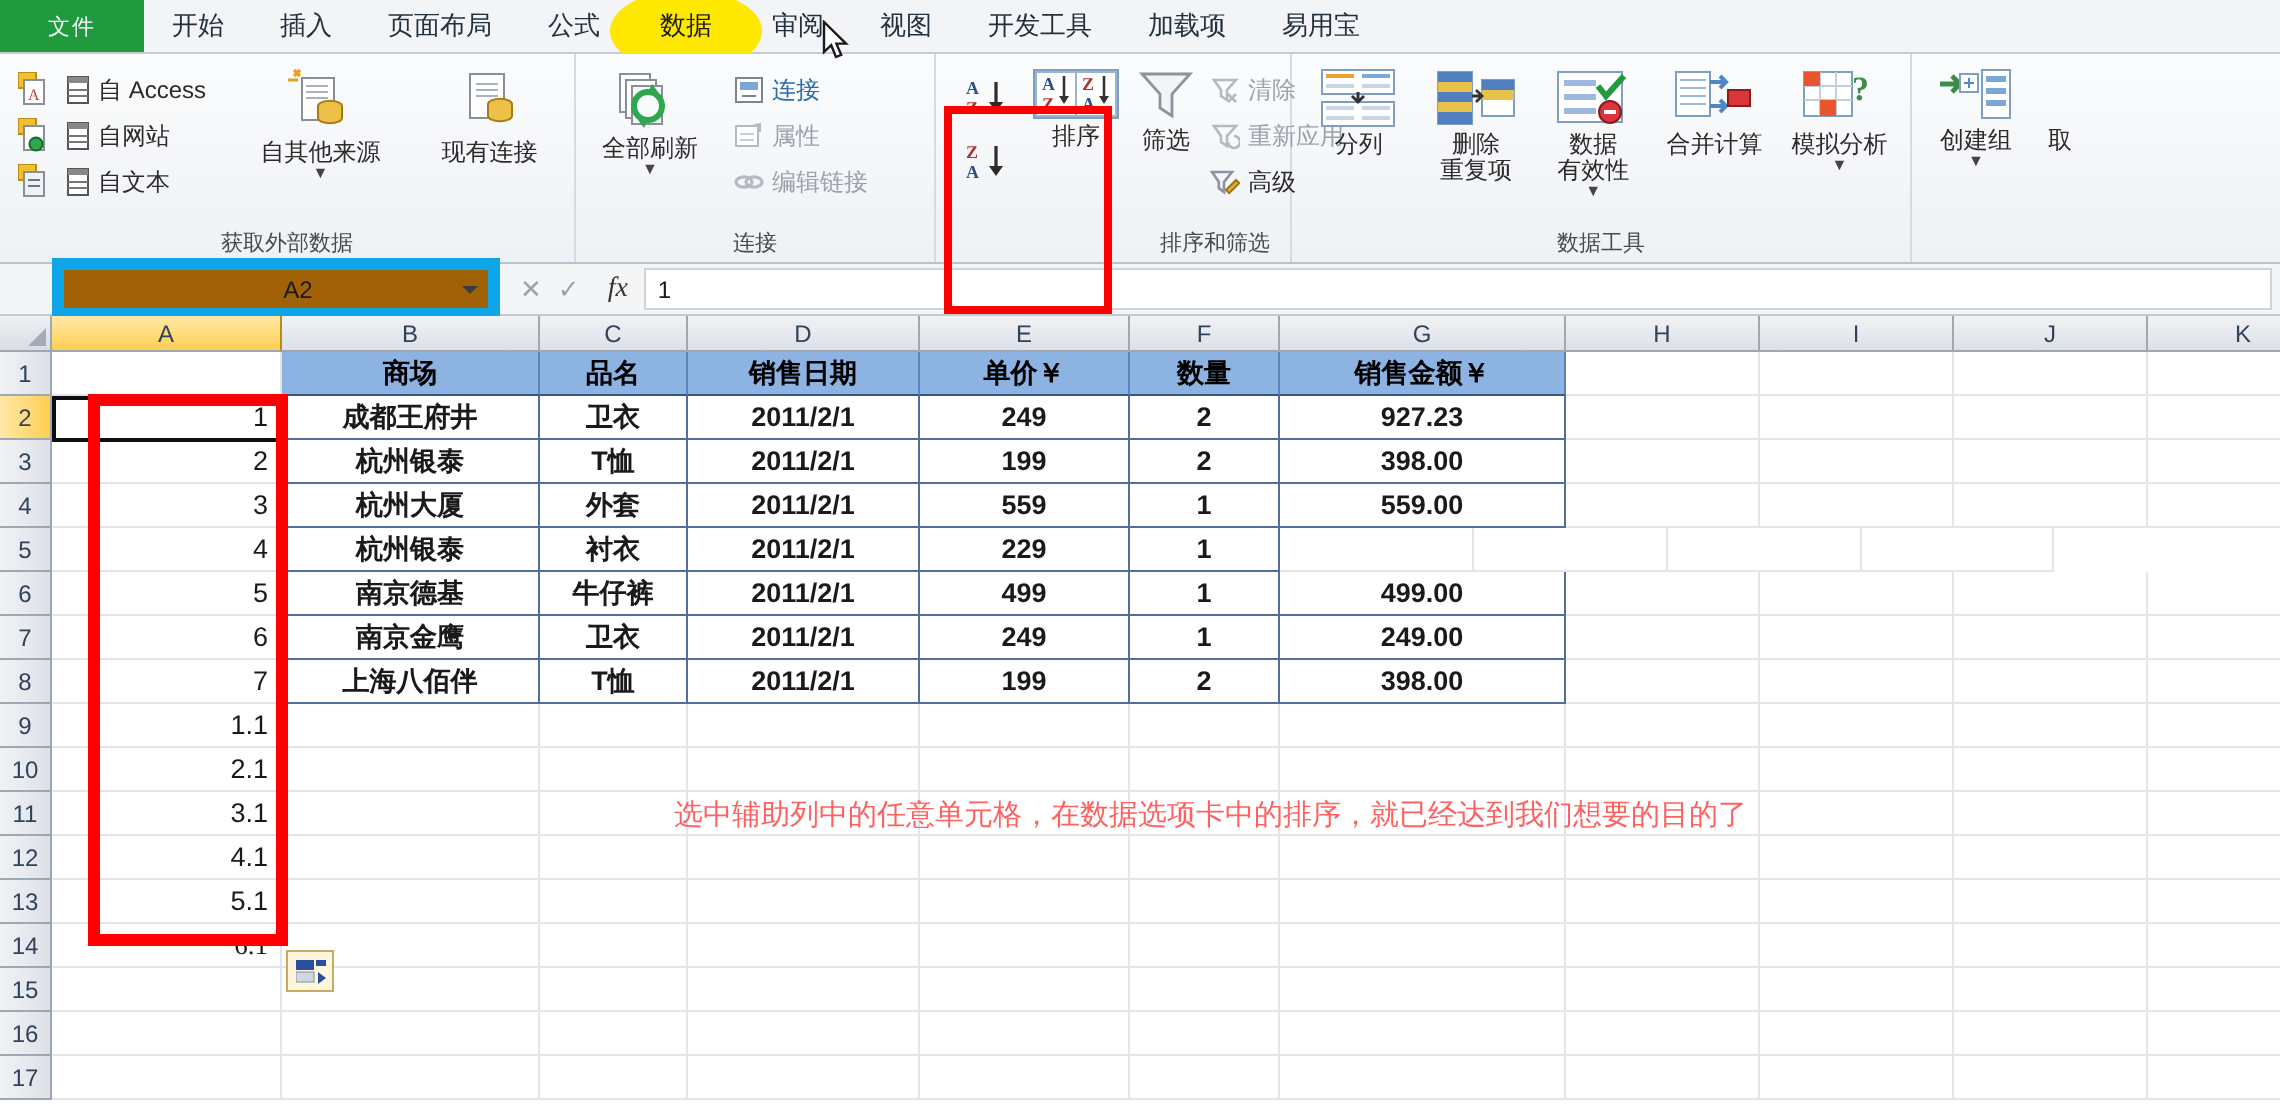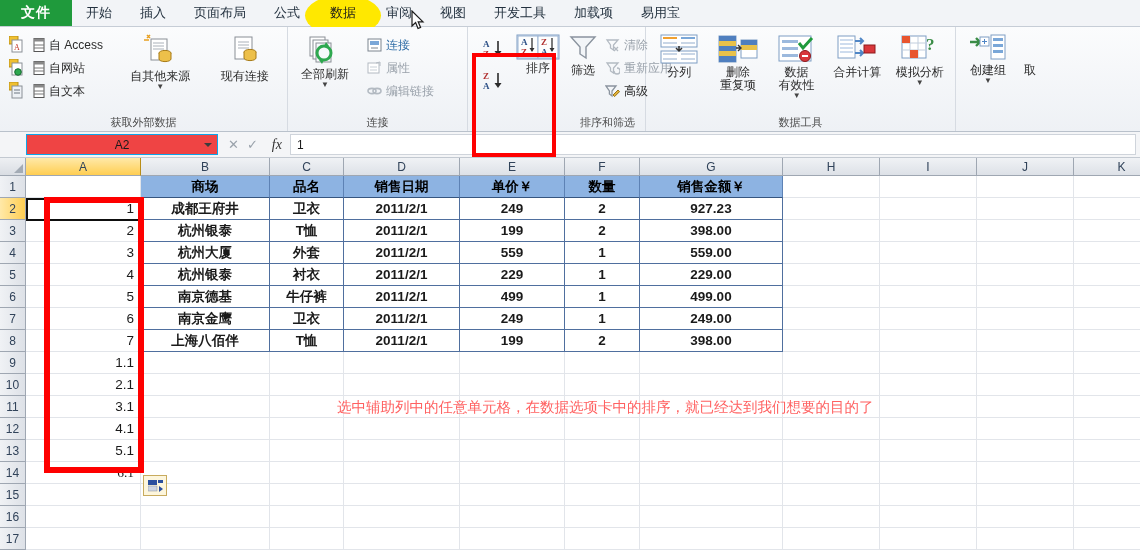--- a/index.html
+++ b/index.html
@@ -11,21 +11,21 @@
   }
   .app{position:relative;width:1140px;height:560px;}
 
   
   .tabbar{
     position:relative;height:26px;background:#f2f4f7;
     border-bottom:1px solid #c6cdd6;display:flex;align-items:stretch;
   }
   .tab-file{
     width:72px;background:#1f9a3c;color:#fff;display:flex;align-items:center;
-    justify-content:center;font-size:14px;font-weight:bold;letter-spacing:1px;
+    justify-content:center;font-size:11px;font-weight:normal;letter-spacing:1px;
   }
   .tab{
     display:flex;align-items:center;padding:0 14px;font-size:13px;color:#23313f;
     position:relative;white-space:nowrap;
   }
   .tab.active{color:#1a1a1a;}
   .tab-hl{
     position:absolute;left:-9px;right:-9px;top:-5px;bottom:-10px;
     background:#ffe800;border-radius:50%;z-index:0;
   }
@@ -62,22 +62,22 @@
   }
   .big-item .cap{margin-top:2px;}
   .ic{display:inline-block;flex:none;}
 
   
   .fbar{
     height:25px;background:#f4f5f7;border-bottom:1px solid #c3c9d1;
     display:flex;align-items:center;
   }
   .namebox{
-    width:190px;height:19px;margin-left:26px;background:#ef4444;border:1px solid #0ea5e9;
-    display:flex;align-items:center;justify-content:center;position:relative;font-size:12px;
+    width:190px;height:19px;margin-left:26px;background:#a16207;border:6px solid #0ea5e9;
+    display:flex;align-items:center;justify-content:center;position:relative;font-size:12px;padding-left:22px;
   }
   .namebox .caret{position:absolute;right:5px;top:8px;width:0;height:0;
     border-left:4px solid transparent;border-right:4px solid transparent;border-top:4px solid #3c3c3c;}
   .fbtns{display:flex;align-items:center;gap:8px;margin-left:10px;color:#9aa2ab;font-size:13px;}
   .fx{margin-left:14px;font-style:italic;font-family:"Liberation Serif",serif;font-size:14px;color:#333;}
   .finput{flex:1;height:19px;margin:0 4px 0 8px;background:#fff;border:1px solid #cfd4db;
     display:flex;align-items:center;padding-left:6px;font-size:12px;}
 
   
   .gridwrap{position:relative;height:404px;background:#fff;overflow:hidden;}
@@ -592,21 +592,20 @@
         <div class="cell blank" style="width:97px;"></div>
         <div class="cell blank" style="width:96px;"></div>
       </div>
       <div class="row">
         <div class="cell helper" style="width:115px;">4</div>
         <div class="cell data ctr" style="width:129px;">杭州银泰</div>
         <div class="cell data ctr" style="width:74px;">衬衣</div>
         <div class="cell data ctr" style="width:116px;">2011/2/1</div>
         <div class="cell data ctr" style="width:105px;">229</div>
         <div class="cell data ctr" style="width:75px;">1</div>
-        <div class="cell data ctr" style="width:143px;">229.00</div>
         <div class="cell blank" style="width:97px;"></div>
         <div class="cell blank" style="width:97px;"></div>
         <div class="cell blank" style="width:97px;"></div>
         <div class="cell blank" style="width:96px;"></div>
       </div>
       <div class="row">
         <div class="cell helper" style="width:115px;">5</div>
         <div class="cell data ctr" style="width:129px;">南京德基</div>
         <div class="cell data ctr" style="width:74px;">牛仔裤</div>
         <div class="cell data ctr" style="width:116px;">2011/2/1</div>

